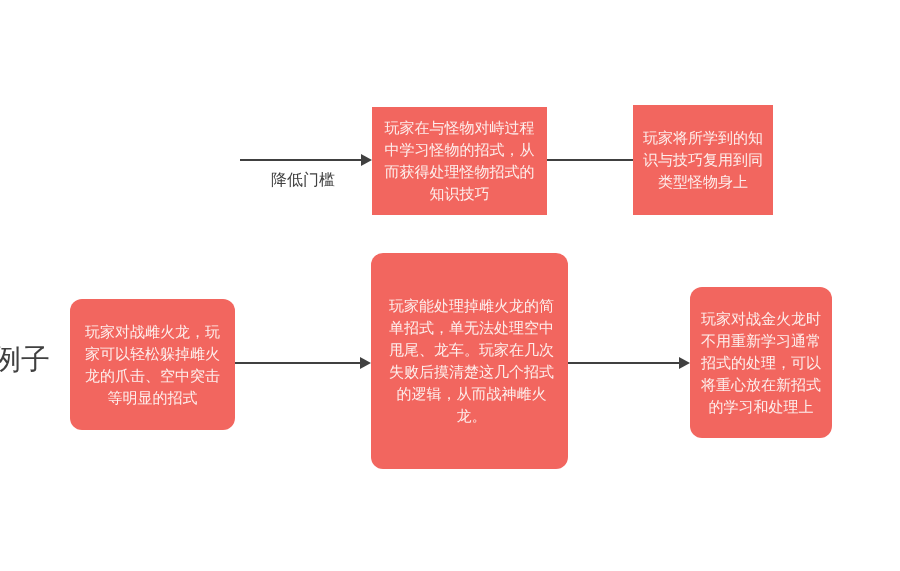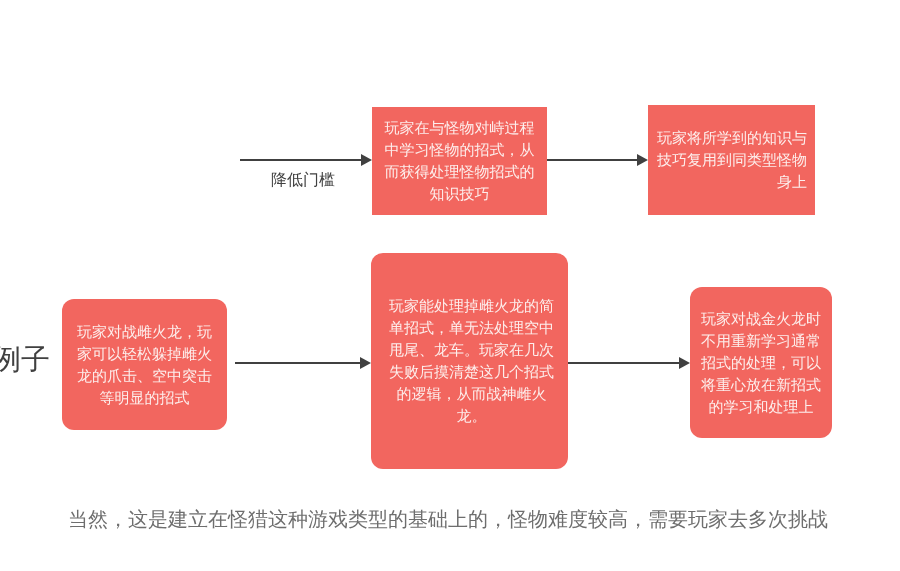--- a/index.html
+++ b/index.html
@@ -57,23 +57,23 @@
     position:absolute;
     left:68px;
     top:506px;
     color:#6e6e6e;
     font-size:20px;
     white-space:nowrap;
   }
   
   .n1{left:68px;top:115px;width:172px;height:88px;}
   .n2{left:372px;top:107px;width:175px;height:108px;}
-  .n3{left:648px;top:105px;width:167px;height:110px;text-align:right;}
+  .n3{left:633px;top:105px;width:140px;height:110px;}
   
-  .n4{left:62px;top:299px;width:165px;height:131px;}
+  .n4{left:70px;top:299px;width:165px;height:131px;}
   .n5{left:371px;top:253px;width:197px;height:216px;padding-left:12px;}
   .n6{left:690px;top:287px;width:142px;height:151px;}
   
   .a1{left:240px;top:159px;width:122px;}
   .a2{left:547px;top:159px;width:91px;}
   .a3{left:235px;top:362px;width:126px;}
   .a4{left:568px;top:362px;width:112px;}
   .l1{left:271px;top:126px;margin-top:44px;}
 </style>
 </head>
@@ -97,15 +97,14 @@
   <div class="node rounded n4">玩家对战雌火龙，玩家可以轻松躲掉雌火龙的爪击、空中突击等明显的招式</div>
 
   <div class="arrow a3"></div>
 
   <div class="node rounded n5">玩家能处理掉雌火龙的简单招式，单无法处理空中甩尾、龙车。玩家在几次失败后摸清楚这几个招式的逻辑，从而战神雌火龙。</div>
 
   <div class="arrow a4"></div>
 
   <div class="node rounded n6">玩家对战金火龙时不用重新学习通常招式的处理，可以将重心放在新招式的学习和处理上</div>
 
-  <div class="footer-text">当然，这是建立在怪猎这种游戏类型的基础上的，怪物难度较高，需要玩家去多次挑战</div>
 
 </div>
 
 </body></html>

